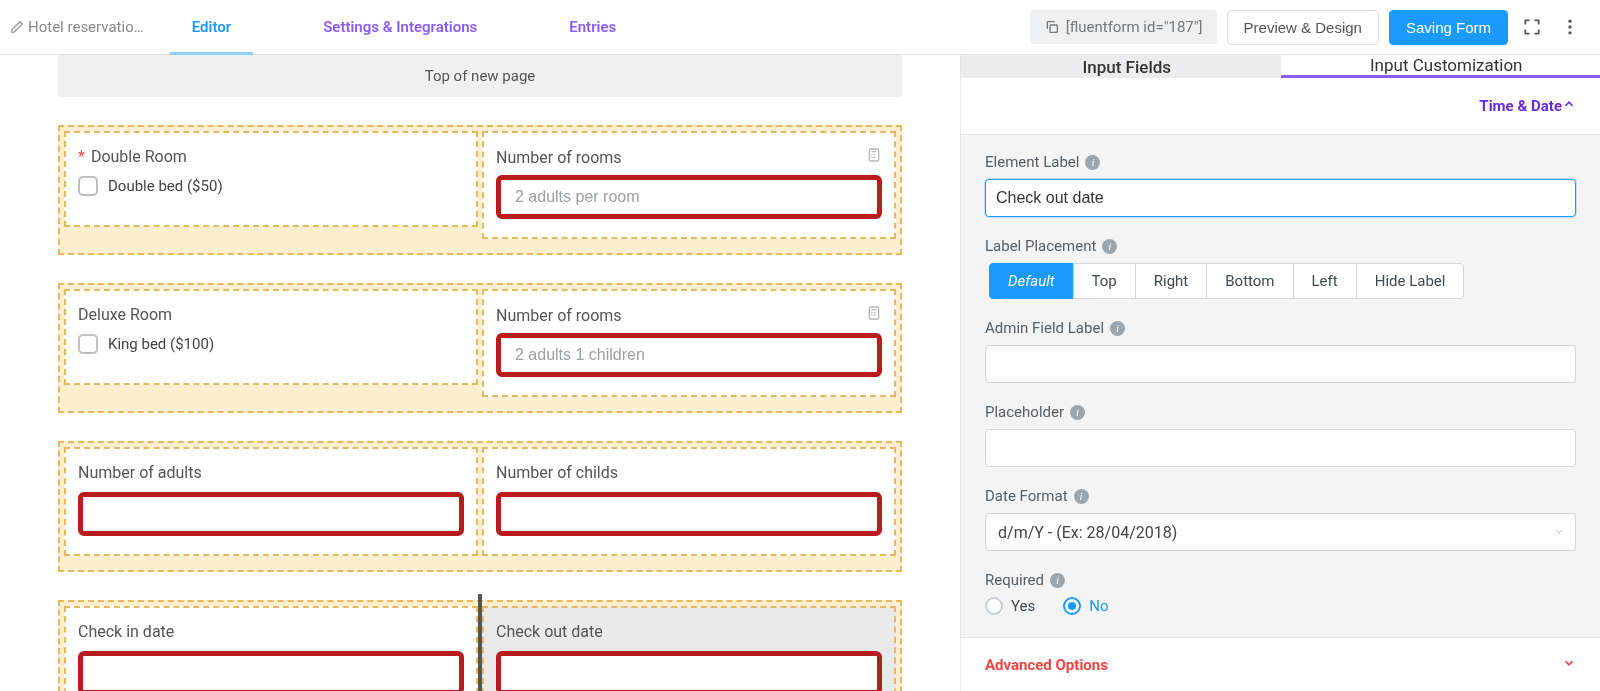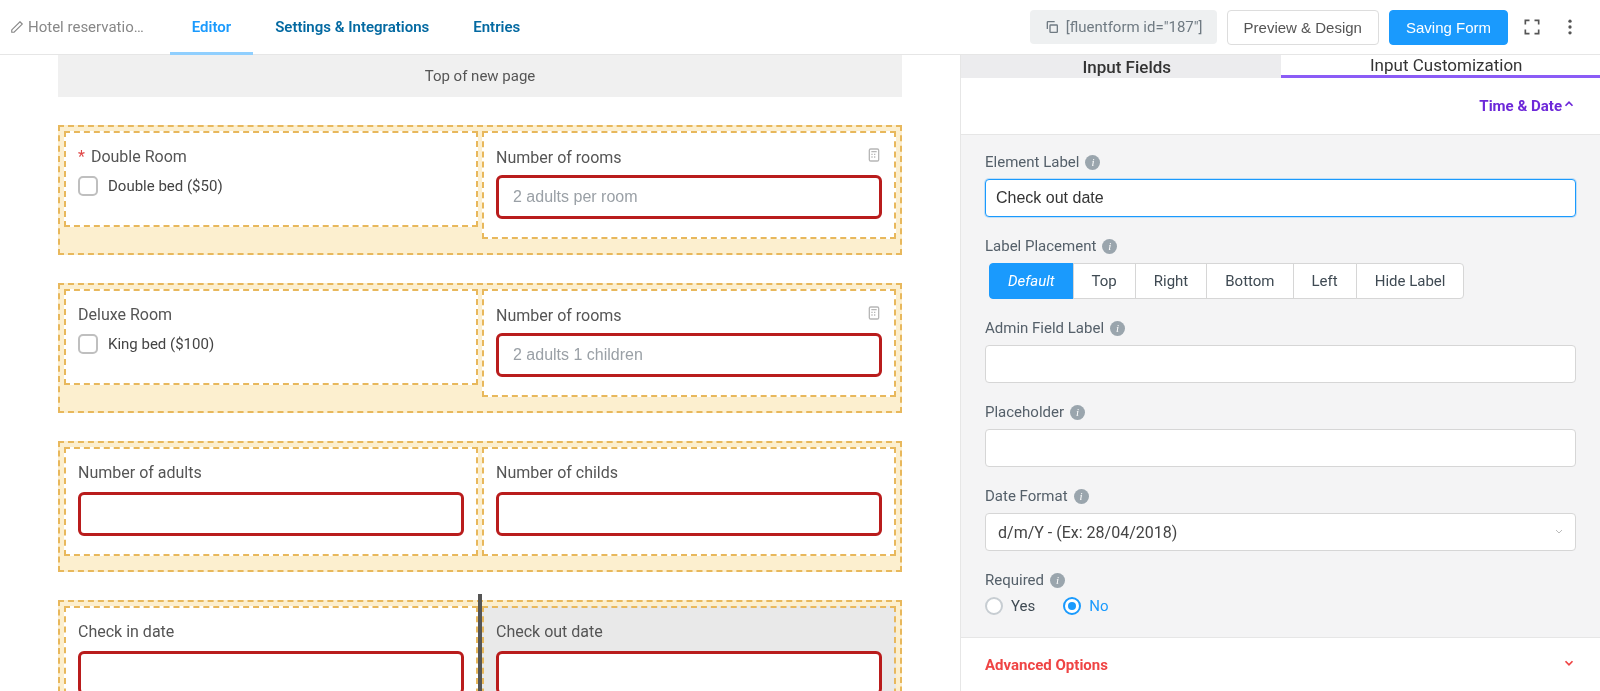--- a/index.html
+++ b/index.html
@@ -17,24 +17,24 @@
     align-items: center;
     height: 55px;
     border-bottom: 1px solid #e6e6e6;
     padding: 0 16px 0 10px;
     gap: 10px;
   }
   .form-name-wrap { display: flex; align-items: center; color: #888; min-width: 0; max-width: 150px; }
   .form-name-wrap svg { flex-shrink: 0; margin-right: 4px; }
   .form-name { white-space: nowrap; overflow: hidden; text-overflow: ellipsis; }
 
-  .nav-tabs { display: flex; align-items: stretch; height: 100%; margin-left: 16px; }
+  .nav-tabs { display: flex; align-items: stretch; height: 100%; margin-left: 16px; gap: 48px; }
   .nav-tab {
     display: flex; align-items: center; padding: 0 22px;
-    color: #0369a1; font-weight: 600; cursor: pointer; position: relative;
+    color: #8b5cf6; font-weight: 600; cursor: pointer; position: relative;
   }
   .nav-tab.active { color: #1a9afd; }
   .nav-tab.active::after {
     content: ""; position: absolute; left: 0; right: 0; bottom: -1px;
     height: 3px; background: #90cffe;
   }
 
   .topbar-spacer { flex: 1; }
 
   .shortcode-pill {
@@ -81,21 +81,21 @@
     width: 4px; background: #555;
   }
 
   .field-label { color: #555; font-size: 16px; margin-bottom: 10px; display: flex; align-items: center; gap: 6px; }
   .req-star { color: #e04848; }
   .check-line { display: flex; align-items: center; gap: 10px; color: #444; }
   .fake-checkbox {
     width: 20px; height: 20px; border: 2px solid #bfbfbf; border-radius: 5px; background: #fff;
   }
   .field-input {
-    width: 100%; height: 44px; border: 3px solid #b91c1c; border-radius: 6px;
+    width: 100%; height: 44px; border: 5px solid #b91c1c; border-radius: 6px;
     background: #fff; padding: 0 14px; color: #333; font-size: 16px;
   }
   .field-input::placeholder { color: #9aa0a6; }
   .label-row { display: flex; justify-content: space-between; margin-bottom: 8px; gap: 25px; }
   .label-row .mini-icon { color: #b7b7b7; }
 
   
   .sidepanel {
     width: 640px; border-left: 1px solid #e6e6e6; background: #f4f4f5;
     display: flex; flex-direction: column; overflow: auto;

